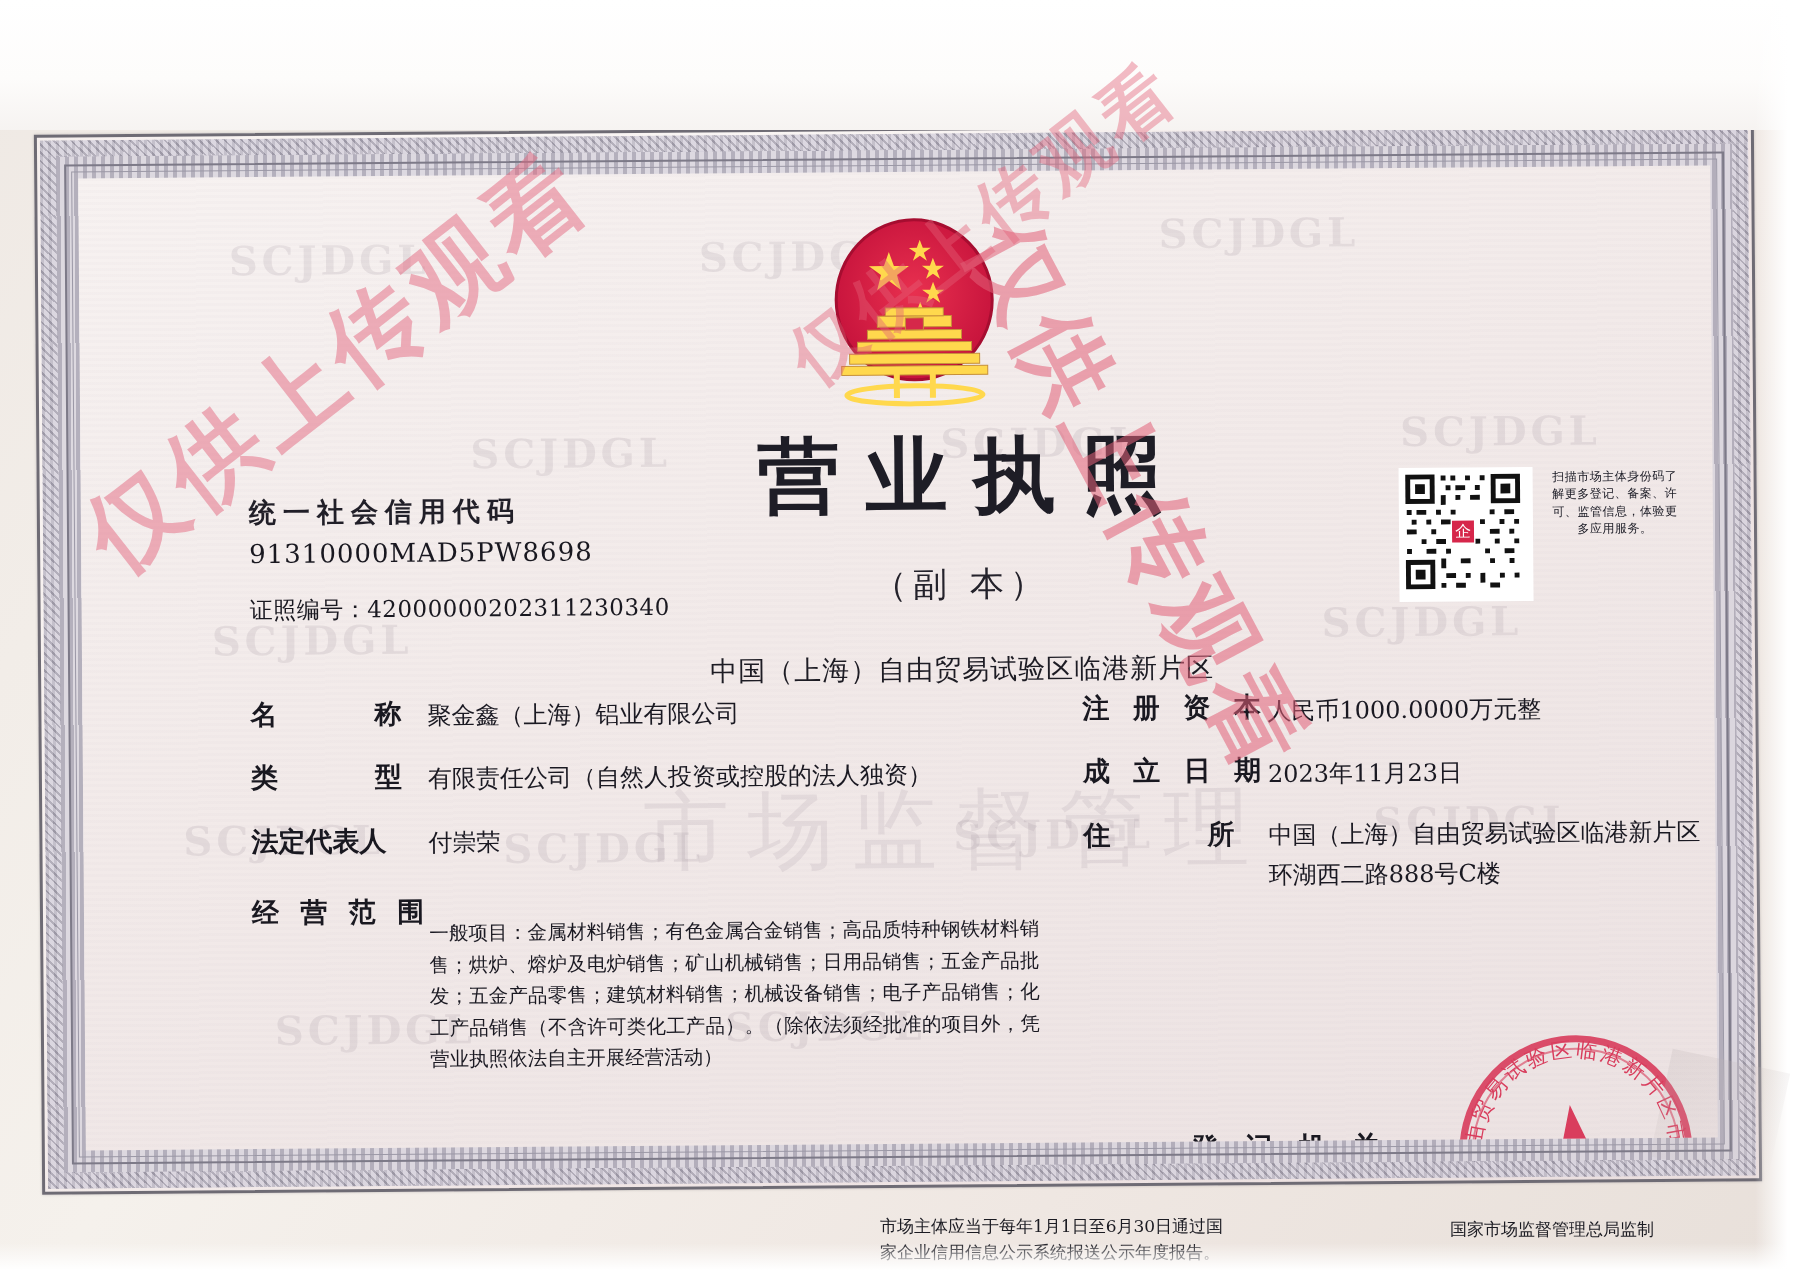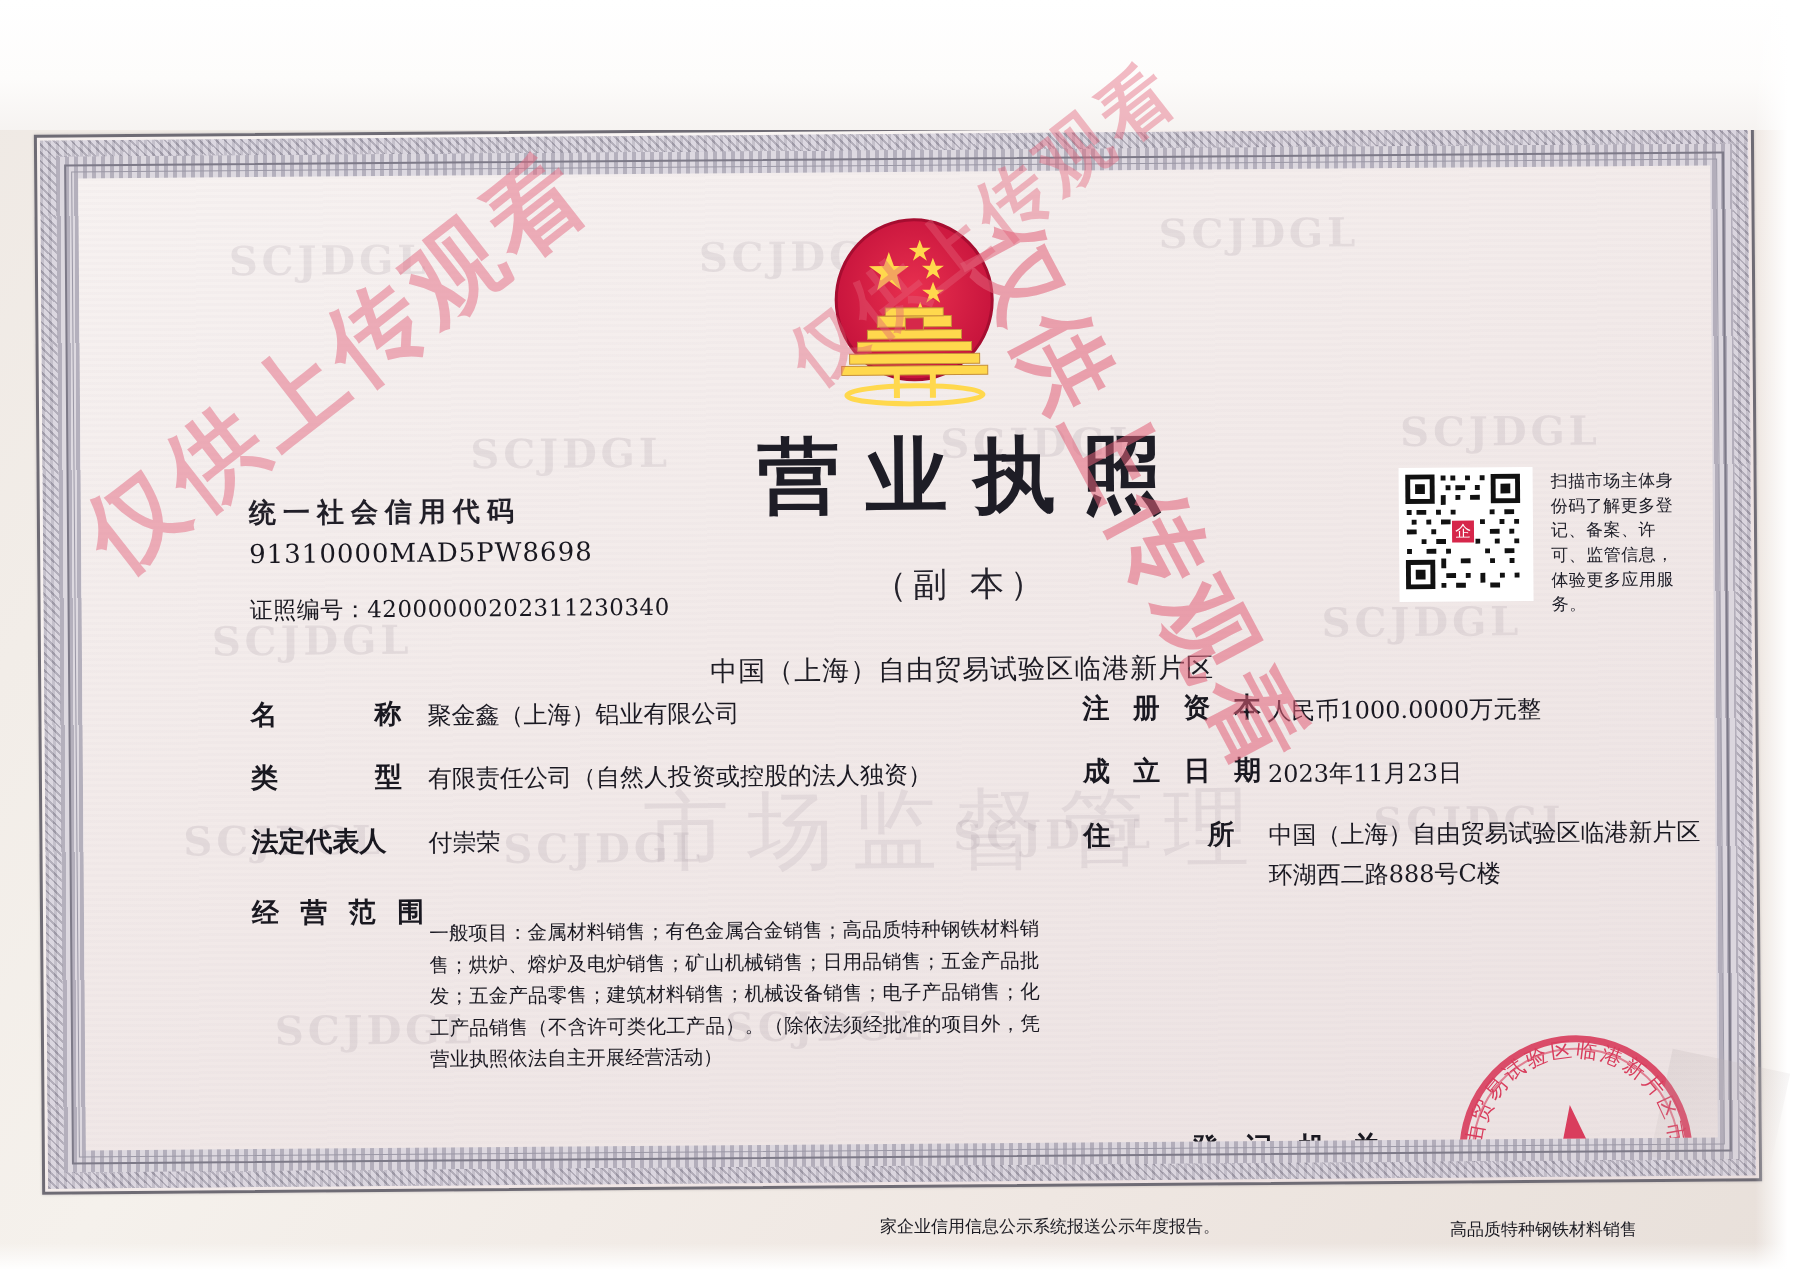--- a/index.html
+++ b/index.html
@@ -198,25 +198,26 @@
     background: #fff;
     padding: 3px;
     z-index: 6;
   }
   .qr-note {
     position: absolute;
     left: 1470px;
     top: 302px;
     width: 128px;
     font-family: "DejaVu Serif", "Liberation Serif", serif;
-    font-size: 17px;
+    font-size: 12px;
     line-height: 1.45;
     letter-spacing: 0.5px;
     color: #20202a;
     z-index: 6;
+    text-align: center;
   }
 
   
   .fields {
     position: absolute;
     left: 0;
     top: 0;
     width: 100%;
     height: 100%;
     z-index: 5;
@@ -564,21 +565,22 @@
 
     </div>
   </div>
 
   <div class="diag-wm" id="diag1">仅供上传观看</div>
   <div class="diag-wm" id="diag2">仅供上传观看</div>
   <div class="diag-wm" id="diag3">仅供上传观看</div>
 
   <div class="footer">
     <div class="foot-center">
+      <div>市场主体应当于每年1月1日至6月30日通过国</div>
       <div>家企业信用信息公示系统报送公示年度报告。</div>
     </div>
-    <div class="foot-right">高品质特种钢铁材料销售</div>
+    <div class="foot-right">国家市场监督管理总局监制</div>
   </div>
 
   <div class="scan-edge-right"></div>
   <div class="scan-edge-bottom"></div>
   <div class="crease"></div>
 </div>
 
 </body></html>

